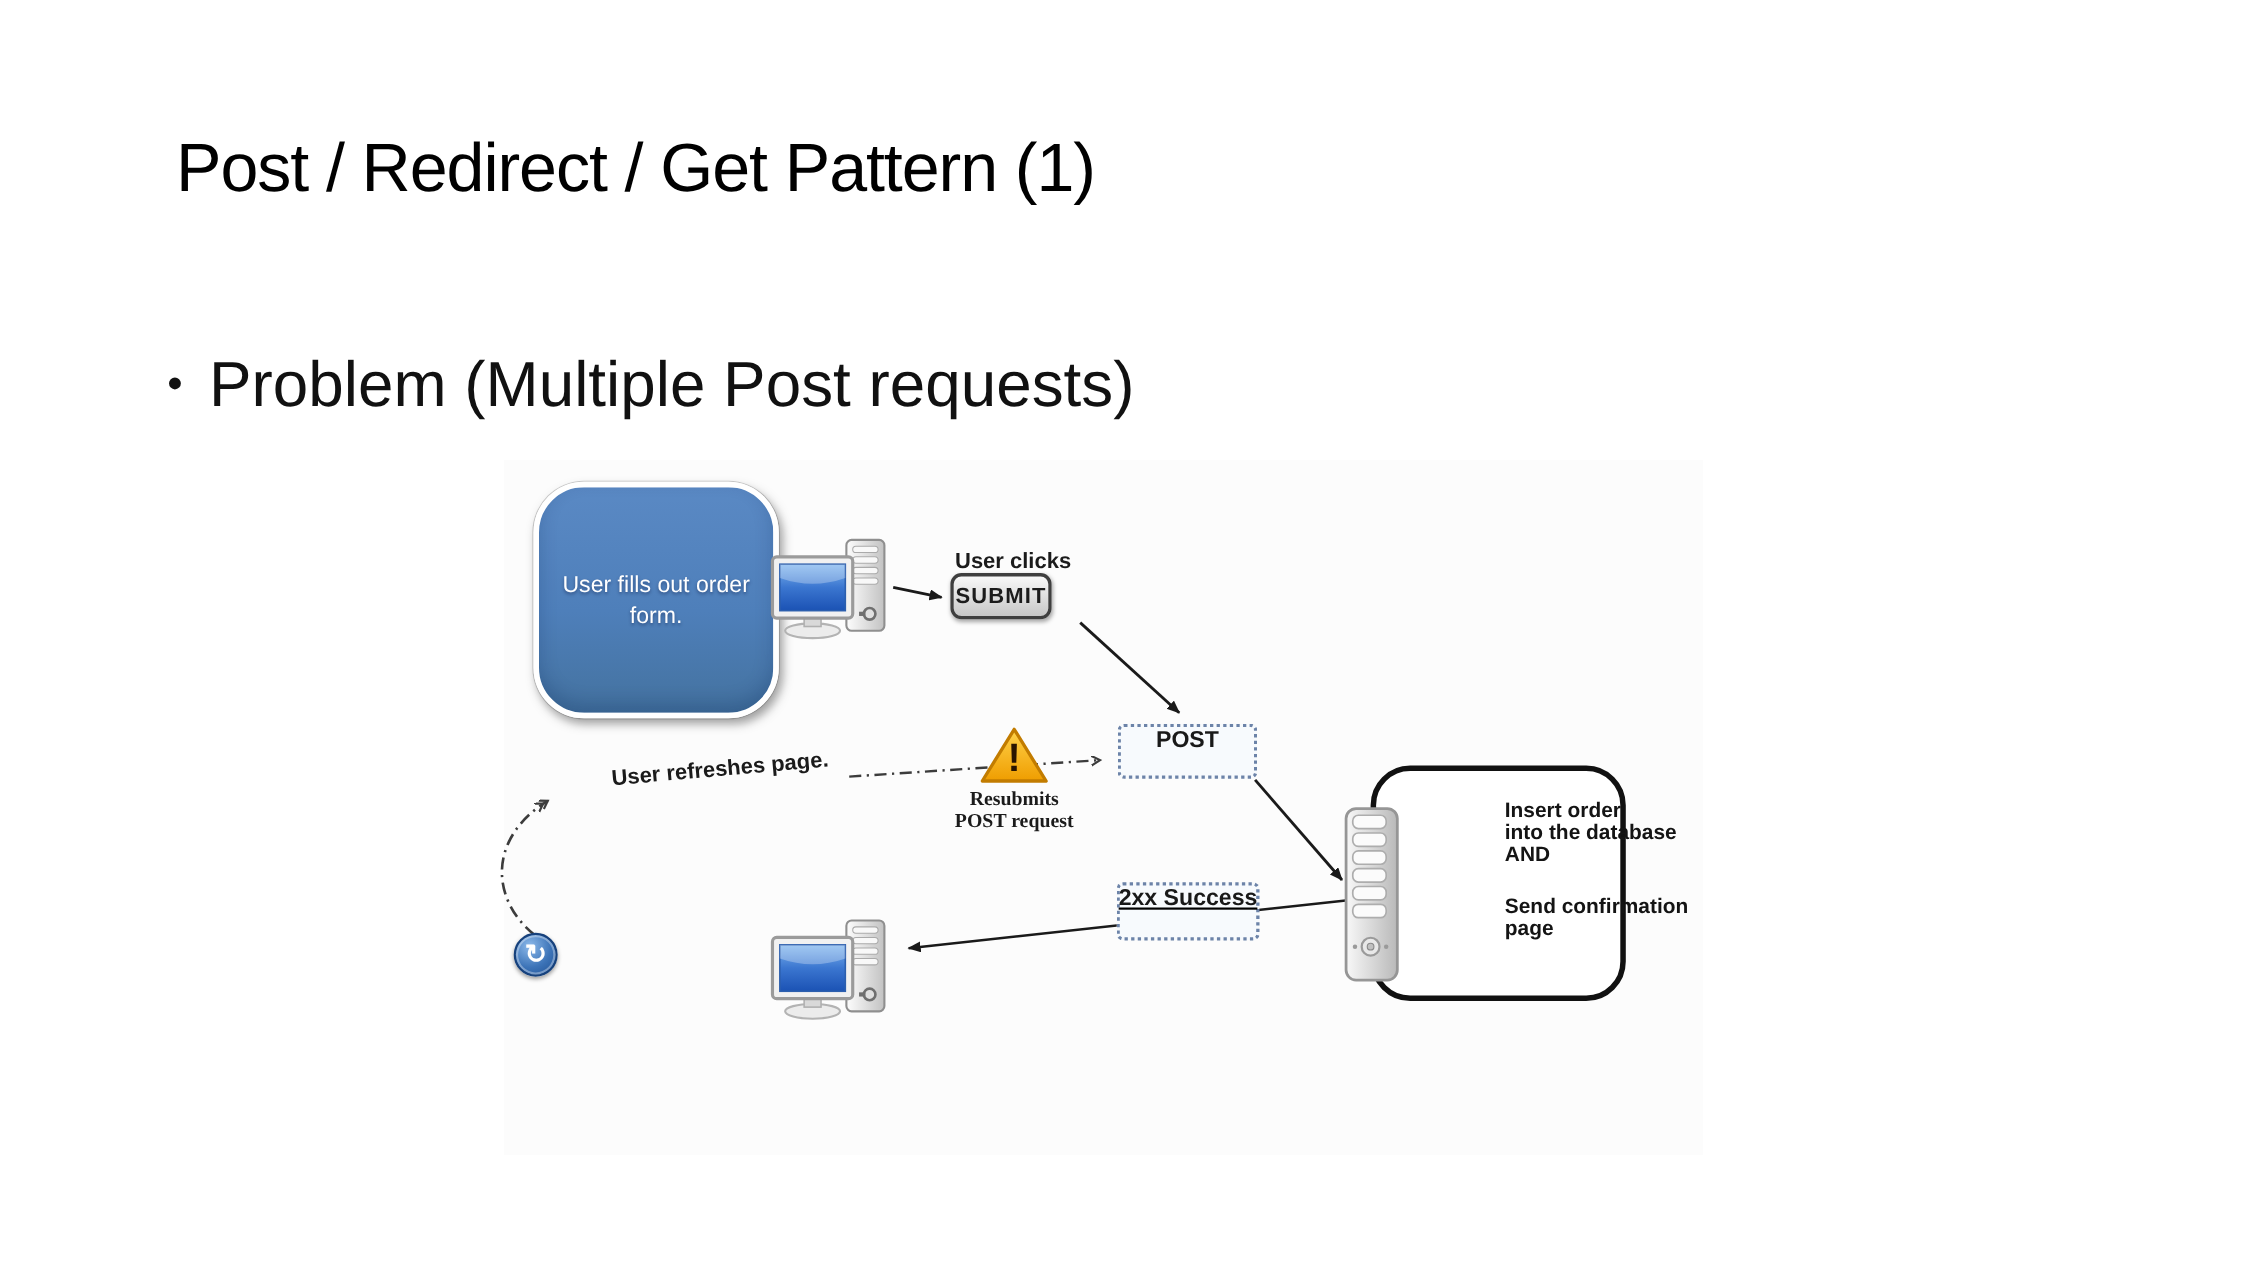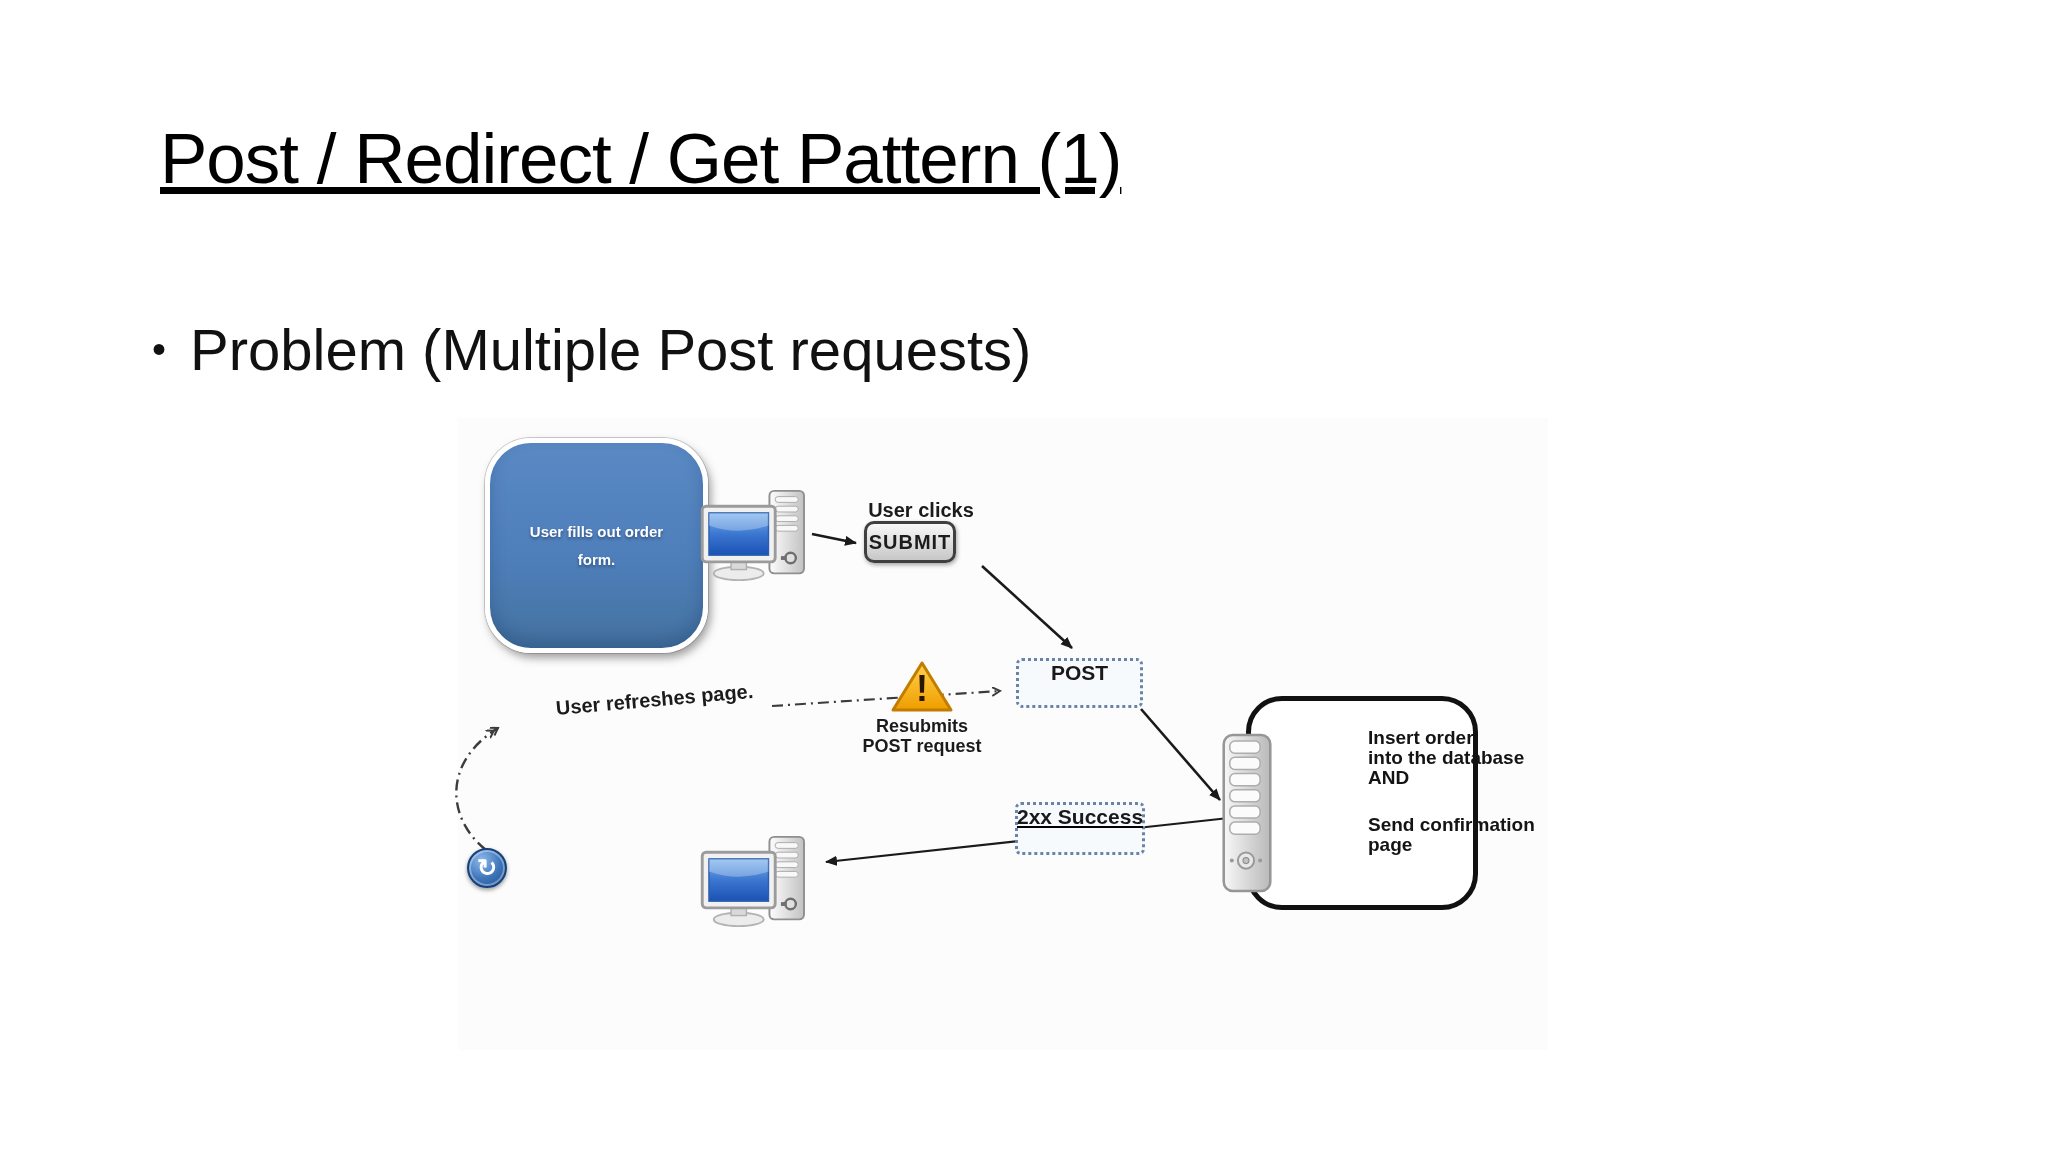--- a/index.html
+++ b/index.html
@@ -1,37 +1,37 @@
 <!DOCTYPE html>
 <html><head>
 <meta charset="utf-8">
 <style>
   * { margin:0; padding:0; box-sizing:border-box; }
   html,body { width:2048px; height:1152px; background:#ffffff; overflow:hidden;
               font-family:"Liberation Sans", sans-serif; }
   .slide { position:relative; width:2048px; height:1152px; background:#ffffff; }
 
-  .title { position:absolute; left:160px; top:118px; font-size:71px; font-weight:400;
-           color:#000; letter-spacing:-1px; white-space:nowrap;text-decoration:underline; }
+  .title { position:absolute; left:160px; top:118px; font-size:62px; font-weight:400;
+           color:#000; letter-spacing:-1px; white-space:nowrap; }
 
   .bullet-row { position:absolute; left:152px; top:314px; display:flex; align-items:center; }
   .bullet-marker { font-size:40px; color:#111; margin-right:24px; line-height:70px; }
   .bullet-text { font-size:58px; color:#111; font-weight:400; white-space:nowrap; }
 
   .diagram-bg { position:absolute; left:458px; top:418px; width:1090px; height:632px;
                 background:#fcfcfc; z-index:0; }
 
   svg.connectors { position:absolute; left:0; top:0; width:2048px; height:1152px; z-index:1; }
 
   .node-blue { position:absolute; z-index:2; background:linear-gradient(180deg,#5a89c4 0%,#4e7fba 55%,#44729f 100%);
                border:5px solid #ffffff; border-radius:46px;
                box-shadow:3px 5px 9px rgba(70,70,70,.5), 0 0 0 1px rgba(185,185,185,.7),
                           inset 0 -8px 16px rgba(0,30,80,.22);
                display:flex; flex-direction:column; align-items:center; justify-content:center; }
-  .node-blue .bline { color:#fff; font-weight:bold; font-size:15px; line-height:28px;
+  .node-blue .bline { color:#fff; font-weight:normal; font-size:21px; line-height:28px;
                       text-align:left; text-shadow:0 2px 3px rgba(10,20,60,.45); }
 
   #user-form-box { left:485px; top:438px; width:223px; height:215px; }
   #order-success-box { left:483px; top:763px; width:227px; height:210px; }
 
   .pc-icon { position:absolute; width:116px; height:96px; z-index:3; }
   #pc-top { left:698px; top:487px; }
   #pc-bottom { left:698px; top:833px; }
 
   .small-label { position:absolute; z-index:2; font-weight:bold; color:#1b1b1b; }
@@ -45,21 +45,21 @@
                 display:flex; align-items:center; justify-content:center; }
   #submit-btn span { font-size:20px; font-weight:bold; color:#1c1c1c; letter-spacing:1px; }
 
   .dotted-box { position:absolute; z-index:2; background:#f7fafd; border:3px dotted #6c83a8;
                 border-radius:6px; display:flex; align-items:flex-start; justify-content:center; }
   #post-box { left:1016px; top:658px; width:127px; height:50px; }
   #success-box { left:1015px; top:802px; width:130px; height:53px;text-decoration:underline; }
   .dotted-box span { font-size:21px; font-weight:bold; color:#191919; white-space:nowrap; }
 
   #warning-wrap { position:absolute; left:890px; top:659px; width:64px; height:55px; z-index:2; }
-  #resubmits { left:852px; top:716px; width:140px; text-align:center; font-size:18px; line-height:20px; z-index:2; }
+  #resubmits { left:852px; top:716px; width:140px; text-align:center; font-size:18px; line-height:20px; z-index:2;font-family:Liberation Serif, serif; }
 
   #refresh-label { left:556px; top:697px; font-size:20px; white-space:nowrap;
                    transform:rotate(-5deg); transform-origin:left center; }
 
   #server-box { position:absolute; left:1246px; top:696px; width:232px; height:214px; z-index:2;
                 background:#ffffff; border:5px solid #111111; border-radius:36px; }
   #server-icon { position:absolute; left:1221px; top:733px; width:52px; height:160px; z-index:3; }
   #server-text { position:absolute; left:1368px; top:728px; width:180px; z-index:4;
                  font-size:19px; line-height:20px; font-weight:bold; color:#141414; }
   #server-text .gap1 { }

